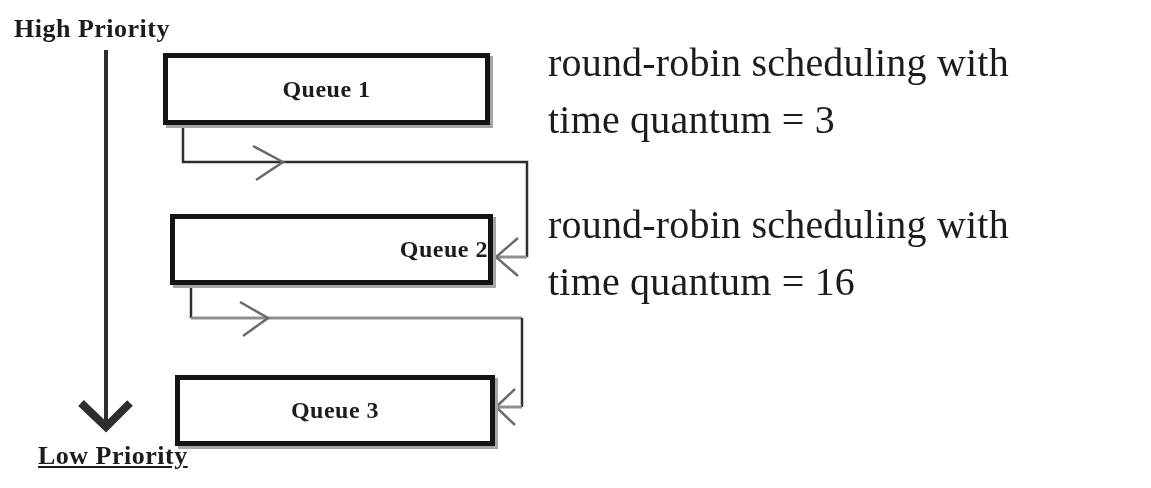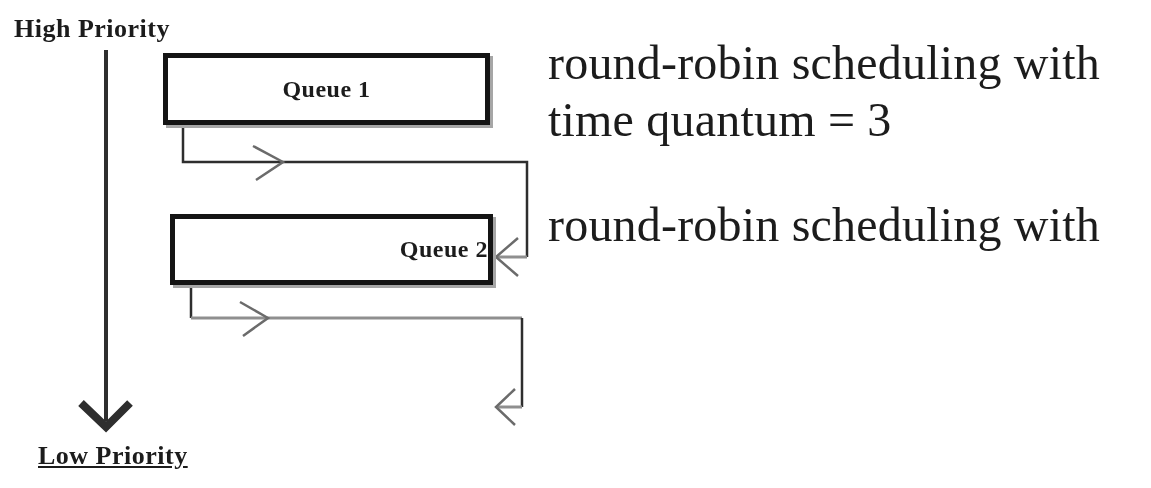--- a/index.html
+++ b/index.html
@@ -49,21 +49,21 @@
     letter-spacing: 0.5px;
     white-space: nowrap;
   }
   .queue-box.q1 { left: 163px; top: 53px;  width: 327px; height: 72px; }
   .queue-box.q2 { left: 170px; top: 214px; width: 323px; height: 71px; justify-content: flex-end; }
   .queue-box.q3 { left: 175px; top: 375px; width: 320px; height: 71px; }
 
   .policy-text {
     position: absolute;
     left: 548px;
-    font-size: 48px;
+    font-size: 40px;
     line-height: 57px;
     letter-spacing: 0.2px;
     white-space: nowrap;
   }
   .policy-text.p1 { top: 34px; }
   .policy-text.p2 { top: 196px; }
   .policy-text.p3 { top: 384px; }
   .policy-text span { display: block; }
 </style>
 </head>
@@ -97,22 +97,26 @@
 
   <div class="priority-label high">High Priority</div>
   <div class="priority-label low">Low Priority</div>
 
   <div class="queue-box q1">
     <span class="queue-label">Queue 1</span>
   </div>
   <div class="queue-box q2">
     <span class="queue-label">Queue 2</span>
   </div>
+  <div class="queue-box q3">
+    <span class="queue-label">Queue 3</span>
+  </div>
 
   <div class="policy-text p1">
     <span>round-robin scheduling with</span>
     <span>time quantum = 3</span>
   </div>
   <div class="policy-text p2">
     <span>round-robin scheduling with</span>
+    <span>time quantum = 16</span>
   </div>
 
 </div>
 
 </body></html>

